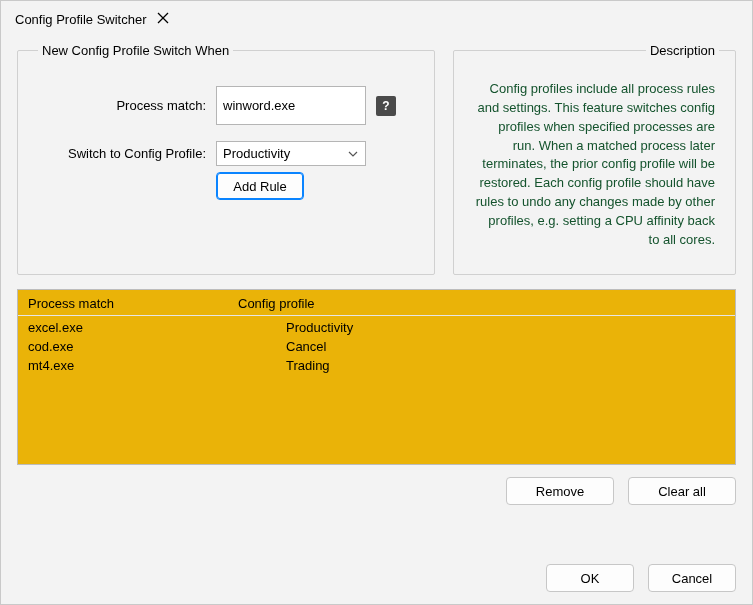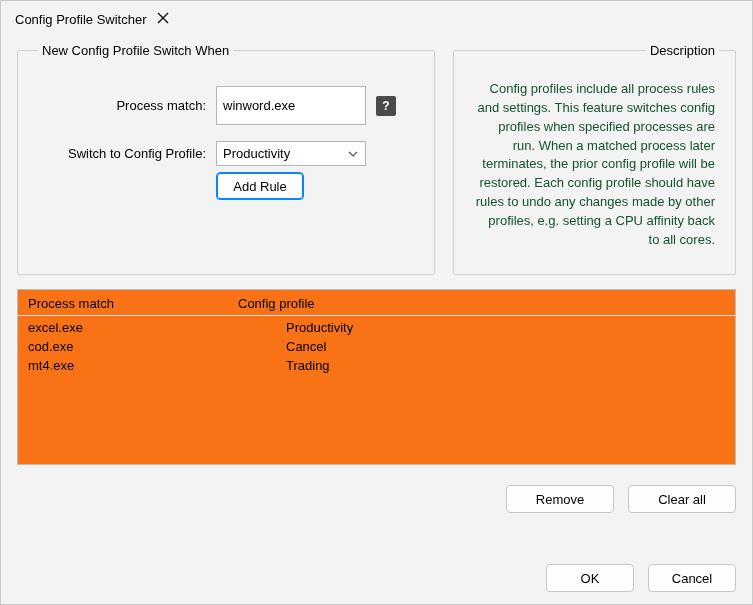--- a/index.html
+++ b/index.html
@@ -19,25 +19,25 @@
     .form-grid .lbl { text-align: right; color: #000; }
     input[type="text"].field { height: 39px; border: 1px solid #b5b5b5; background: #fff; padding: 2px 6px; outline: none; width: 150px; }
     .select-wrap { position: relative; width: 150px; height: 25px; border: 1px solid #b5b5b5; background: #fff; display: flex; align-items: center; justify-content: space-between; padding: 0 6px; }
     .select-wrap .chev { width: 12px; height: 12px; display: flex; align-items: center; justify-content: center; color: #555; }
     .help-icon { width: 20px; height: 20px; background: #4a4a4a; color: #fff; display: flex; align-items: center; justify-content: center; font-weight: bold; font-size: 12px; border-radius: 2px; }
     .btn { height: 28px; min-width: 88px; border: 1px solid #c7c7c7; border-radius: 4px; background: #fdfdfd; display: inline-flex; align-items: center; justify-content: center; padding: 0 14px; cursor: default; }
     .btn.focus-ring { border: 1px solid #0a84ff; box-shadow: 0 0 0 1px #0a84ff inset; }
     .add-rule-row { margin-top: 6px; display: flex; justify-content: flex-start; }
     .add-rule-row .spacer { width: 180px; }
     .desc-text { font-size: 13px; line-height: 1.45; color: #14532d; padding: 4px 2px; }
-    .list-panel { margin-top: 14px; border: 1px solid #bcbcbc; background: #f97316; height: 176px; overflow: auto; }
+    .list-panel { margin-top: 14px; border: 1px solid #bcbcbc; background: #eab308; height: 176px; overflow: auto; }
     .list-header { display: grid; grid-template-columns: 210px 1fr; padding: 6px 10px 4px 10px; border-bottom: 1px solid #e6e6e6; color: #000; }
     .list-body { padding: 2px 10px 8px 10px; }
     .list-row { display: grid; grid-template-columns: 210px 1fr; padding: 2px 0; gap: 48px; }
-    .mid-buttons { display: flex; justify-content: flex-end; gap: 14px; margin-top: 20px; text-align: right; }
+    .mid-buttons { display: flex; justify-content: flex-end; gap: 14px; margin-top: 12px; text-align: right; }
     .footer { display: flex; justify-content: flex-end; gap: 14px; margin-top: auto; padding-top: 18px; }
   </style>
 </head>
 <body>
 
 <div class="window">
   <div class="titlebar">
     <span class="title">Config Profile Switcher</span>
     <div class="close">
       <span>

